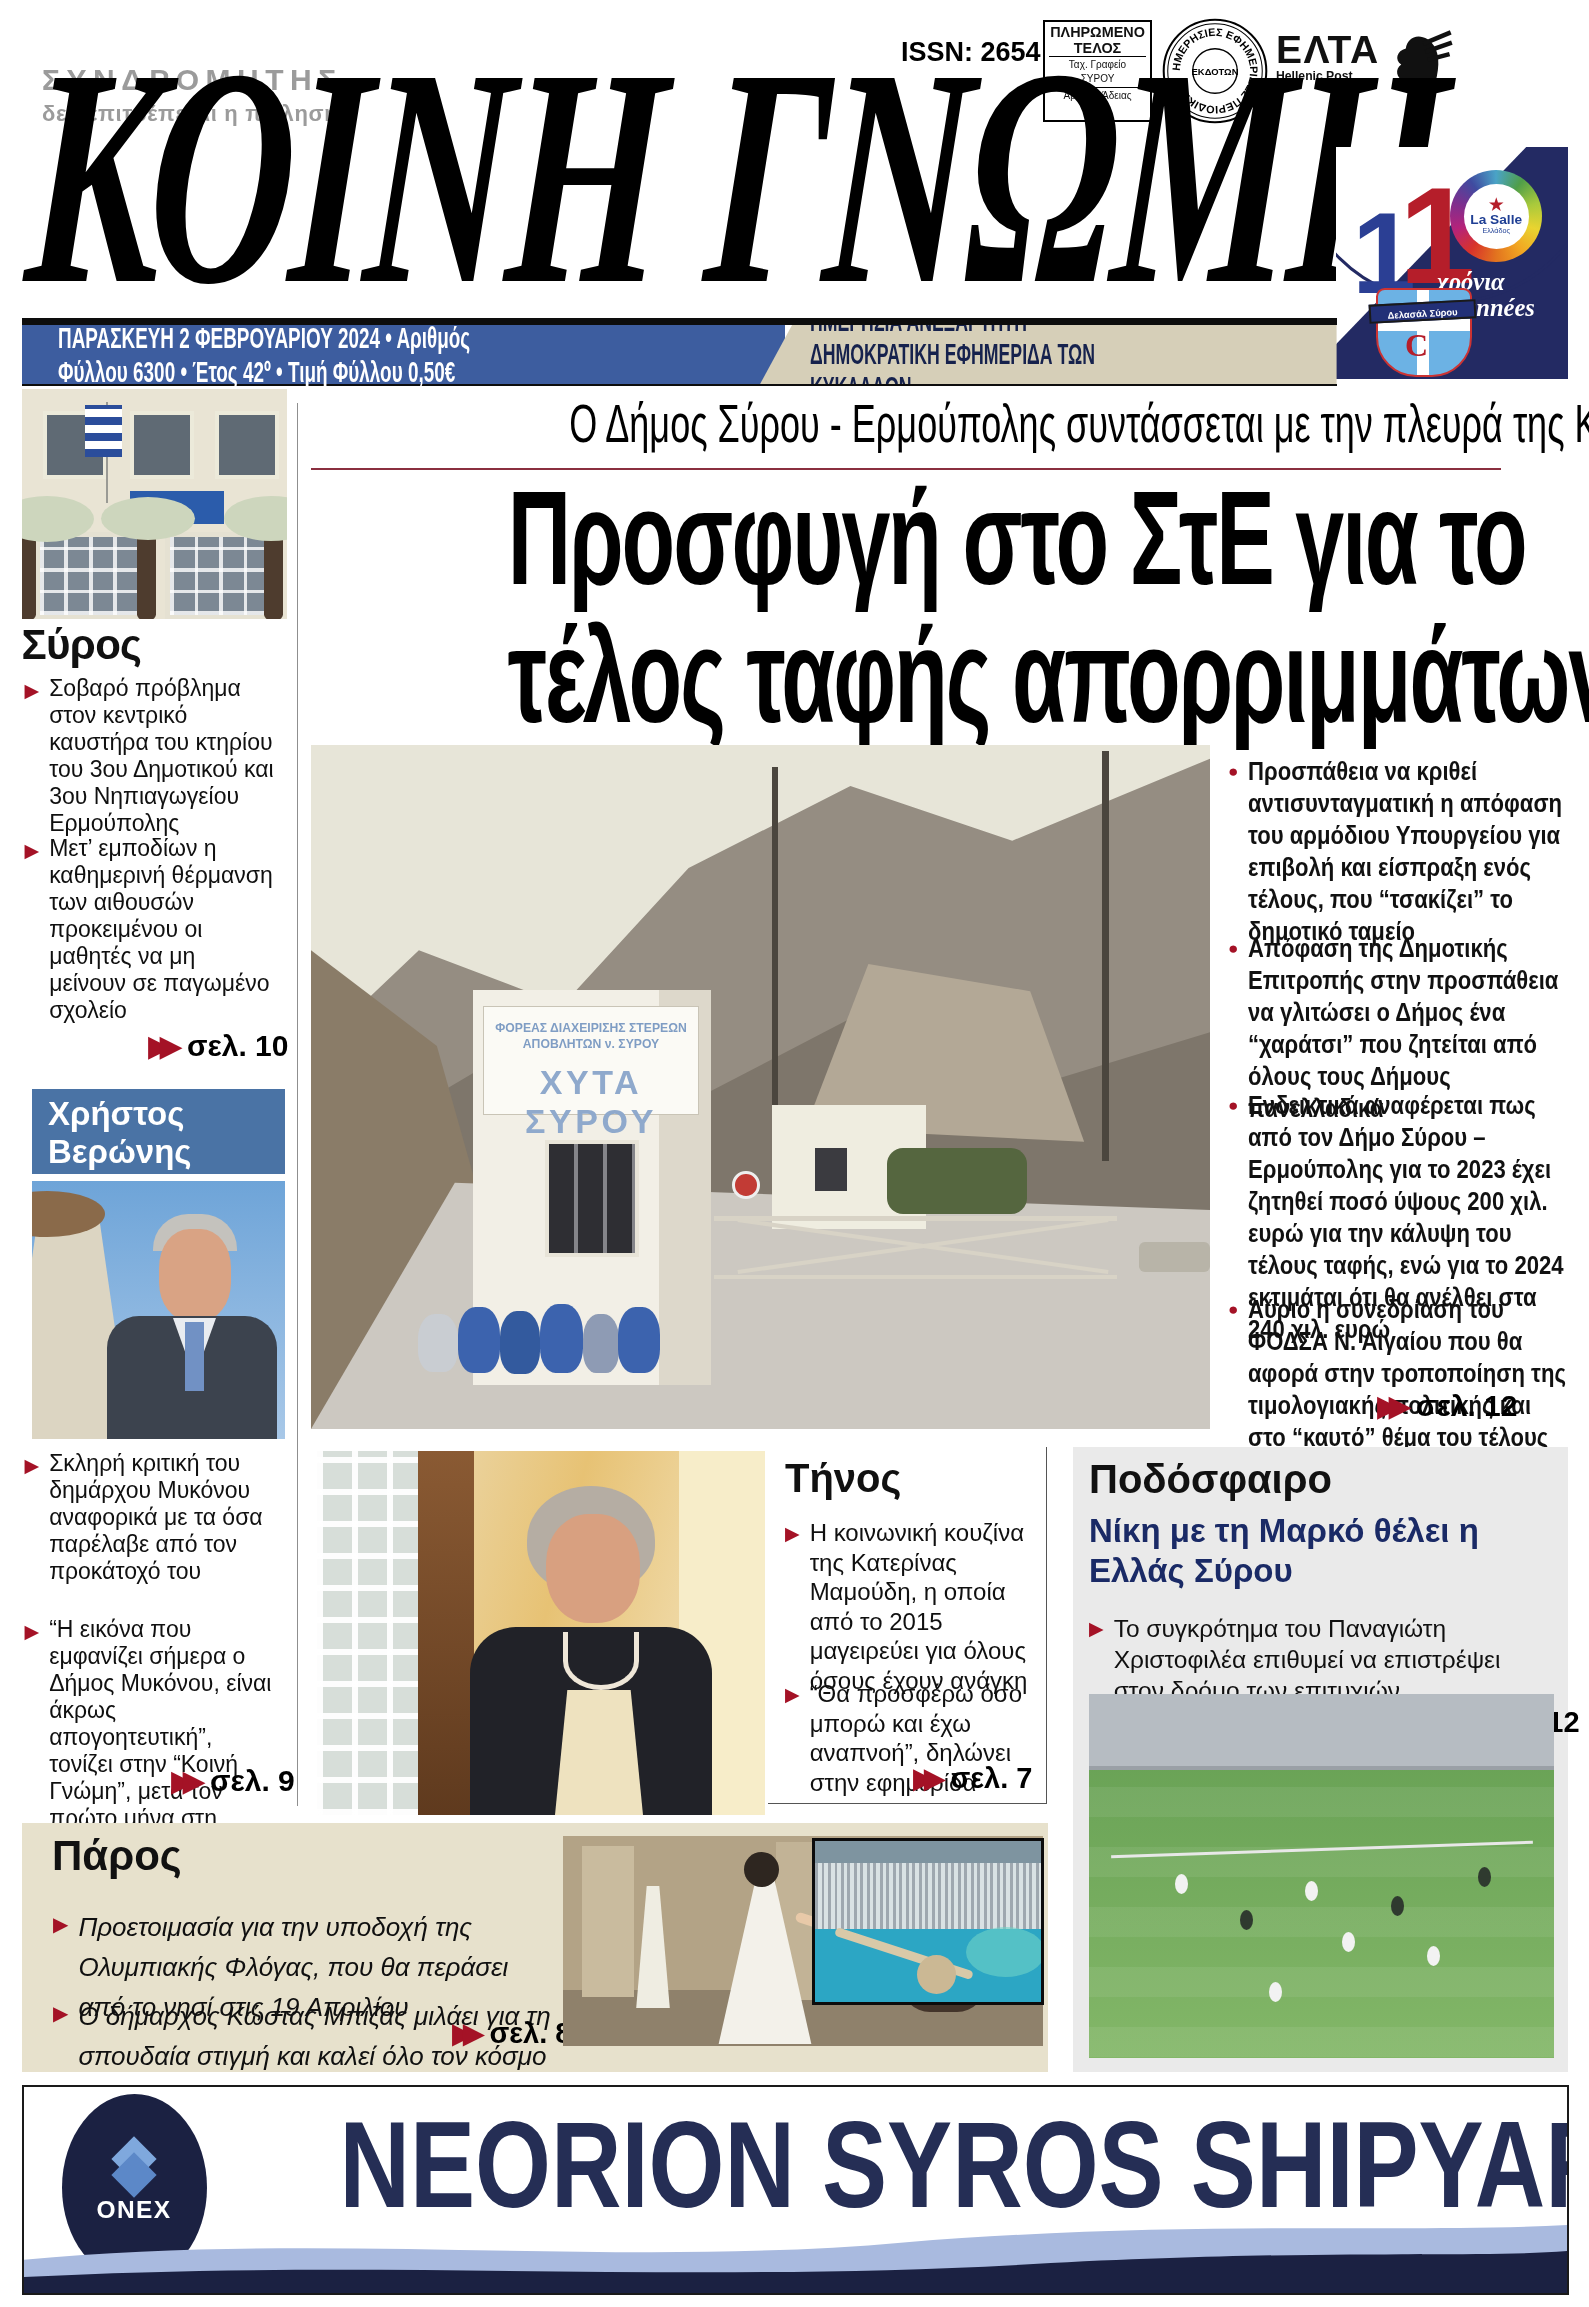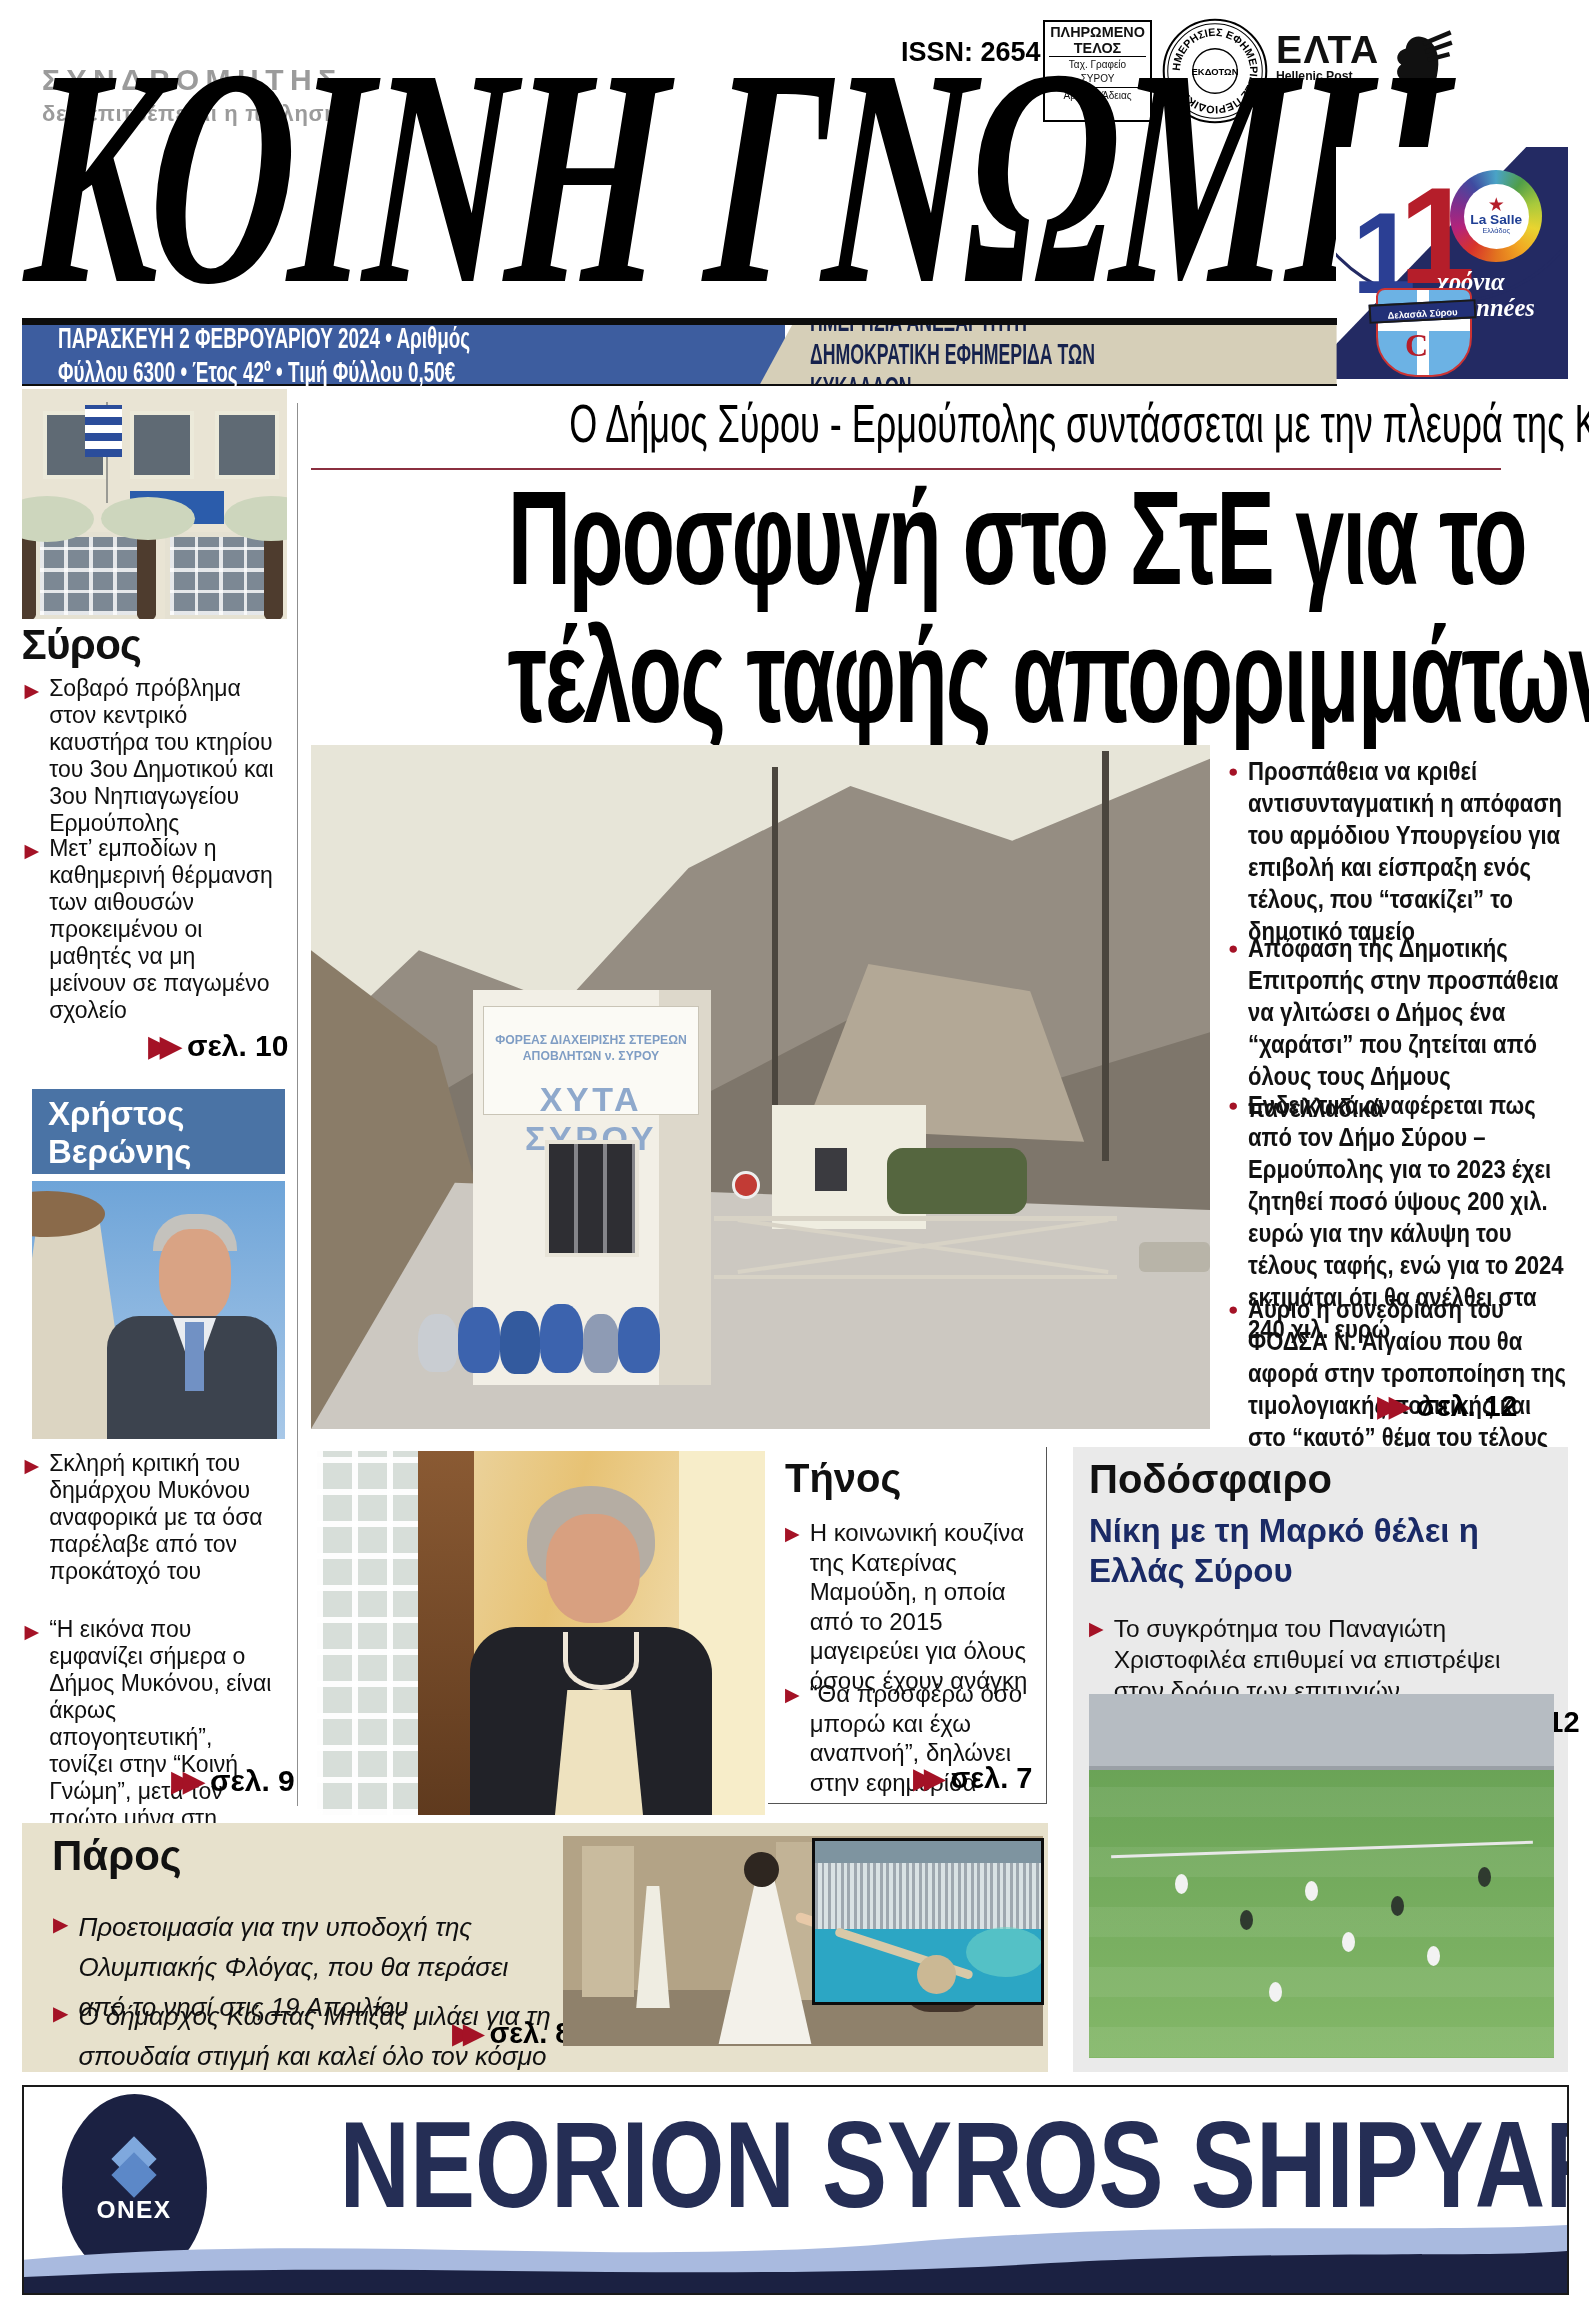--- a/index.html
+++ b/index.html
@@ -290,21 +290,21 @@
     <div style="position:absolute;left:576px;top:403px;width:140px;height:66px;background:#55663f;border-radius:16px;"></div>
     <div style="position:absolute;left:403px;top:467px;width:403px;height:72px;">
       <div style="position:absolute;left:0;top:4.3px;width:100%;height:4.3px;background:#d8d3c6;"></div>
       <div style="position:absolute;left:0;top:63px;width:100%;height:4.3px;background:#d8d3c6;"></div>
       <div style="position:absolute;left:21.6px;top:32px;width:374px;height:4.3px;background:#d8d3c6;transform:rotate(8deg);"></div>
       <div style="position:absolute;left:21.6px;top:32px;width:374px;height:4.3px;background:#d8d3c6;transform:rotate(-8deg);"></div>
     </div>
     <div style="position:absolute;left:421px;top:426px;width:21.6px;height:21.6px;border-radius:50%;background:#c23b35;border:3.6px solid #eee;"></div>
     <div style="position:absolute;left:162px;top:245px;width:238px;height:395px;background:linear-gradient(90deg,#f2efe6 0 78%,#ddd8cb 78%);">
       <div style="position:absolute;left:10px;top:16px;width:216px;height:109px;background:#fbfaf5;border:1.4px solid #c9c4b6;text-align:center;padding-top:8.6px;box-sizing:border-box;">
-        <div style="font-size:12.2px;color:#7f9dc4;font-weight:bold;line-height:16px;width:92%;margin:16px auto;">ΦΟΡΕΑΣ ΔΙΑΧΕΙΡΙΣΗΣ ΣΤΕΡΕΩΝ ΑΠΟΒΛΗΤΩΝ ν. ΣΥΡΟΥ</div>
+        <div style="font-size:12.2px;color:#7f9dc4;font-weight:bold;line-height:16px;width:92%;margin:4px auto;">ΦΟΡΕΑΣ ΔΙΑΧΕΙΡΙΣΗΣ ΣΤΕΡΕΩΝ ΑΠΟΒΛΗΤΩΝ ν. ΣΥΡΟΥ</div>
         <div style="font-size:34px;color:#8fa9cc;font-weight:bold;letter-spacing:3.6px;margin-top:11px;">ΧΥΤΑ ΣΥΡΟΥ</div>
       </div>
       <div style="position:absolute;left:72px;top:150px;width:86px;height:109px;background:repeating-linear-gradient(90deg,#2e2e33 0 24.5px,#85858a 24.5px 29px);border:4.3px solid #e8e4d8;"></div>
     </div>
     <div style="position:absolute;left:107px;top:569px;width:40px;height:58px;background:#c9cdd2;border-radius:42% 42% 36% 36%;"></div>
     <div style="position:absolute;left:147px;top:562px;width:42px;height:66px;background:#3c63ae;border-radius:42% 42% 36% 36%;"></div>
     <div style="position:absolute;left:189px;top:566px;width:40px;height:63px;background:#335a9e;border-radius:42% 42% 36% 36%;"></div>
     <div style="position:absolute;left:229px;top:559px;width:43px;height:69px;background:#3c63ae;border-radius:42% 42% 36% 36%;"></div>
     <div style="position:absolute;left:272px;top:569px;width:36px;height:59px;background:#8e9bb4;border-radius:42% 42% 36% 36%;"></div>
     <div style="position:absolute;left:307px;top:562px;width:42px;height:66px;background:#3c63ae;border-radius:42% 42% 36% 36%;"></div>

